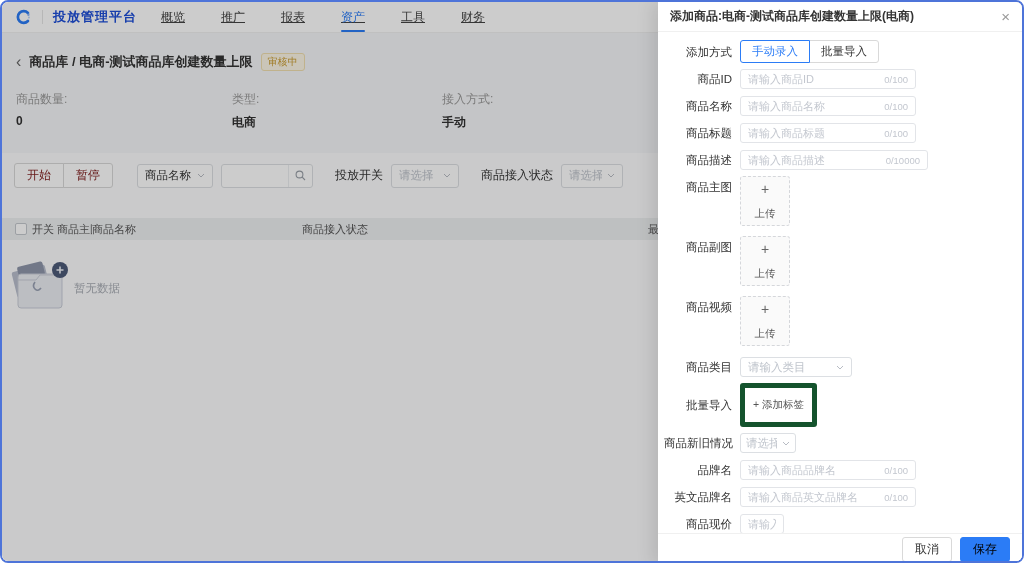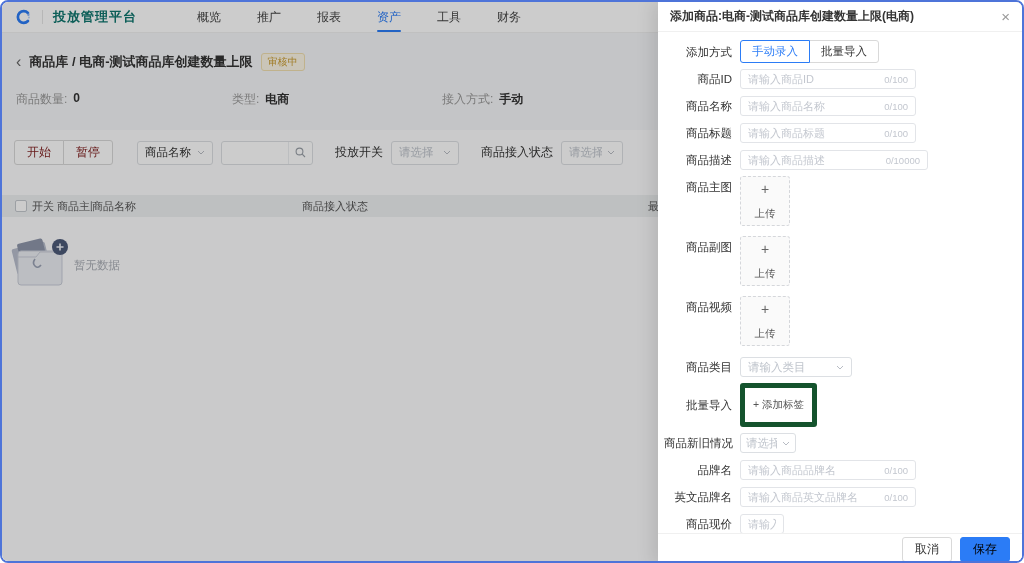--- a/index.html
+++ b/index.html
@@ -8,35 +8,35 @@
     font-family: "Liberation Sans", "DejaVu Sans", sans-serif;
     position: relative; overflow: hidden; background:#fff;
     color:#333;
   }
   .frame { position:absolute; inset:0; border:2px solid #4e74d9; border-radius:8px; overflow:hidden; background:#fff; }
 
   
   .nav { height:31px; display:flex; align-items:center; background:#fff; padding:0 12px; border-bottom:1px solid #f0f0f0; }
   .logo { width:18px; height:18px; flex:0 0 auto; }
   .nav-divider { width:1px; height:14px; background:#e5e5e5; margin:0 10px; }
-  .app-title { font-size:13px; font-weight:bold; color:#0f766e; letter-spacing:1px; }
-  .menu { display:flex; margin-left:60px; gap:36px; font-size:12px; color:#444; }
+  .app-title { font-size:13px; font-weight:bold; color:#1d4ed8; letter-spacing:1px; }
+  .menu { display:flex; margin-left:24px; gap:36px; font-size:12px; color:#444;text-decoration:underline; }
   .menu-item { cursor:pointer; position:relative; padding:8px 0; }
   .menu-item.active { color:#2b7cf6; }
   .menu-item.active::after { content:""; position:absolute; left:0; right:0; bottom:2px; height:2px; background:#2b7cf6; border-radius:1px; }
 
   
   .content { position:relative; height:530px; background:#f6f7f9; }
   .breadcrumb-row { display:flex; align-items:center; padding:20px 14px 0 14px; gap:8px; }
   .back-icon { font-size:16px; color:#666; line-height:12px; cursor:pointer; }
   .breadcrumb { font-size:13px; font-weight:bold; color:#333; }
   .badge { font-size:10px; color:#c99b2e; background:#fdf7e7; border:1px solid #f0dfb0; border-radius:3px; padding:1px 6px; }
 
   .stats-row { display:flex; margin:20px 0 0 14px; font-size:12px; }
-  .stat { display:flex; gap:6px; }
+  .stat { display:flex; gap:6px;flex-direction:column; }
   .stat-label { color:#999; }
   .stat-value { color:#333; font-weight:bold; }
   .stat.s1 { width:216px; } .stat.s2 { width:210px; }
 
   .card { margin-top:22px; background:#fdfdfe; height:100%; }
   .toolbar { display:flex; align-items:center; padding:10px 12px 10px 12px; font-size:12px; gap:8px; }
   .btn-group { display:flex; }
   .tb-btn { padding:3px 12px; border:1px solid #d9d9d9; background:#fff; color:#7f1d1d; font-size:12px; cursor:pointer; }
   .tb-btn:first-child { border-radius:3px 0 0 3px; }
   .tb-btn:last-child { border-radius:0 3px 3px 0; margin-left:-1px; }

